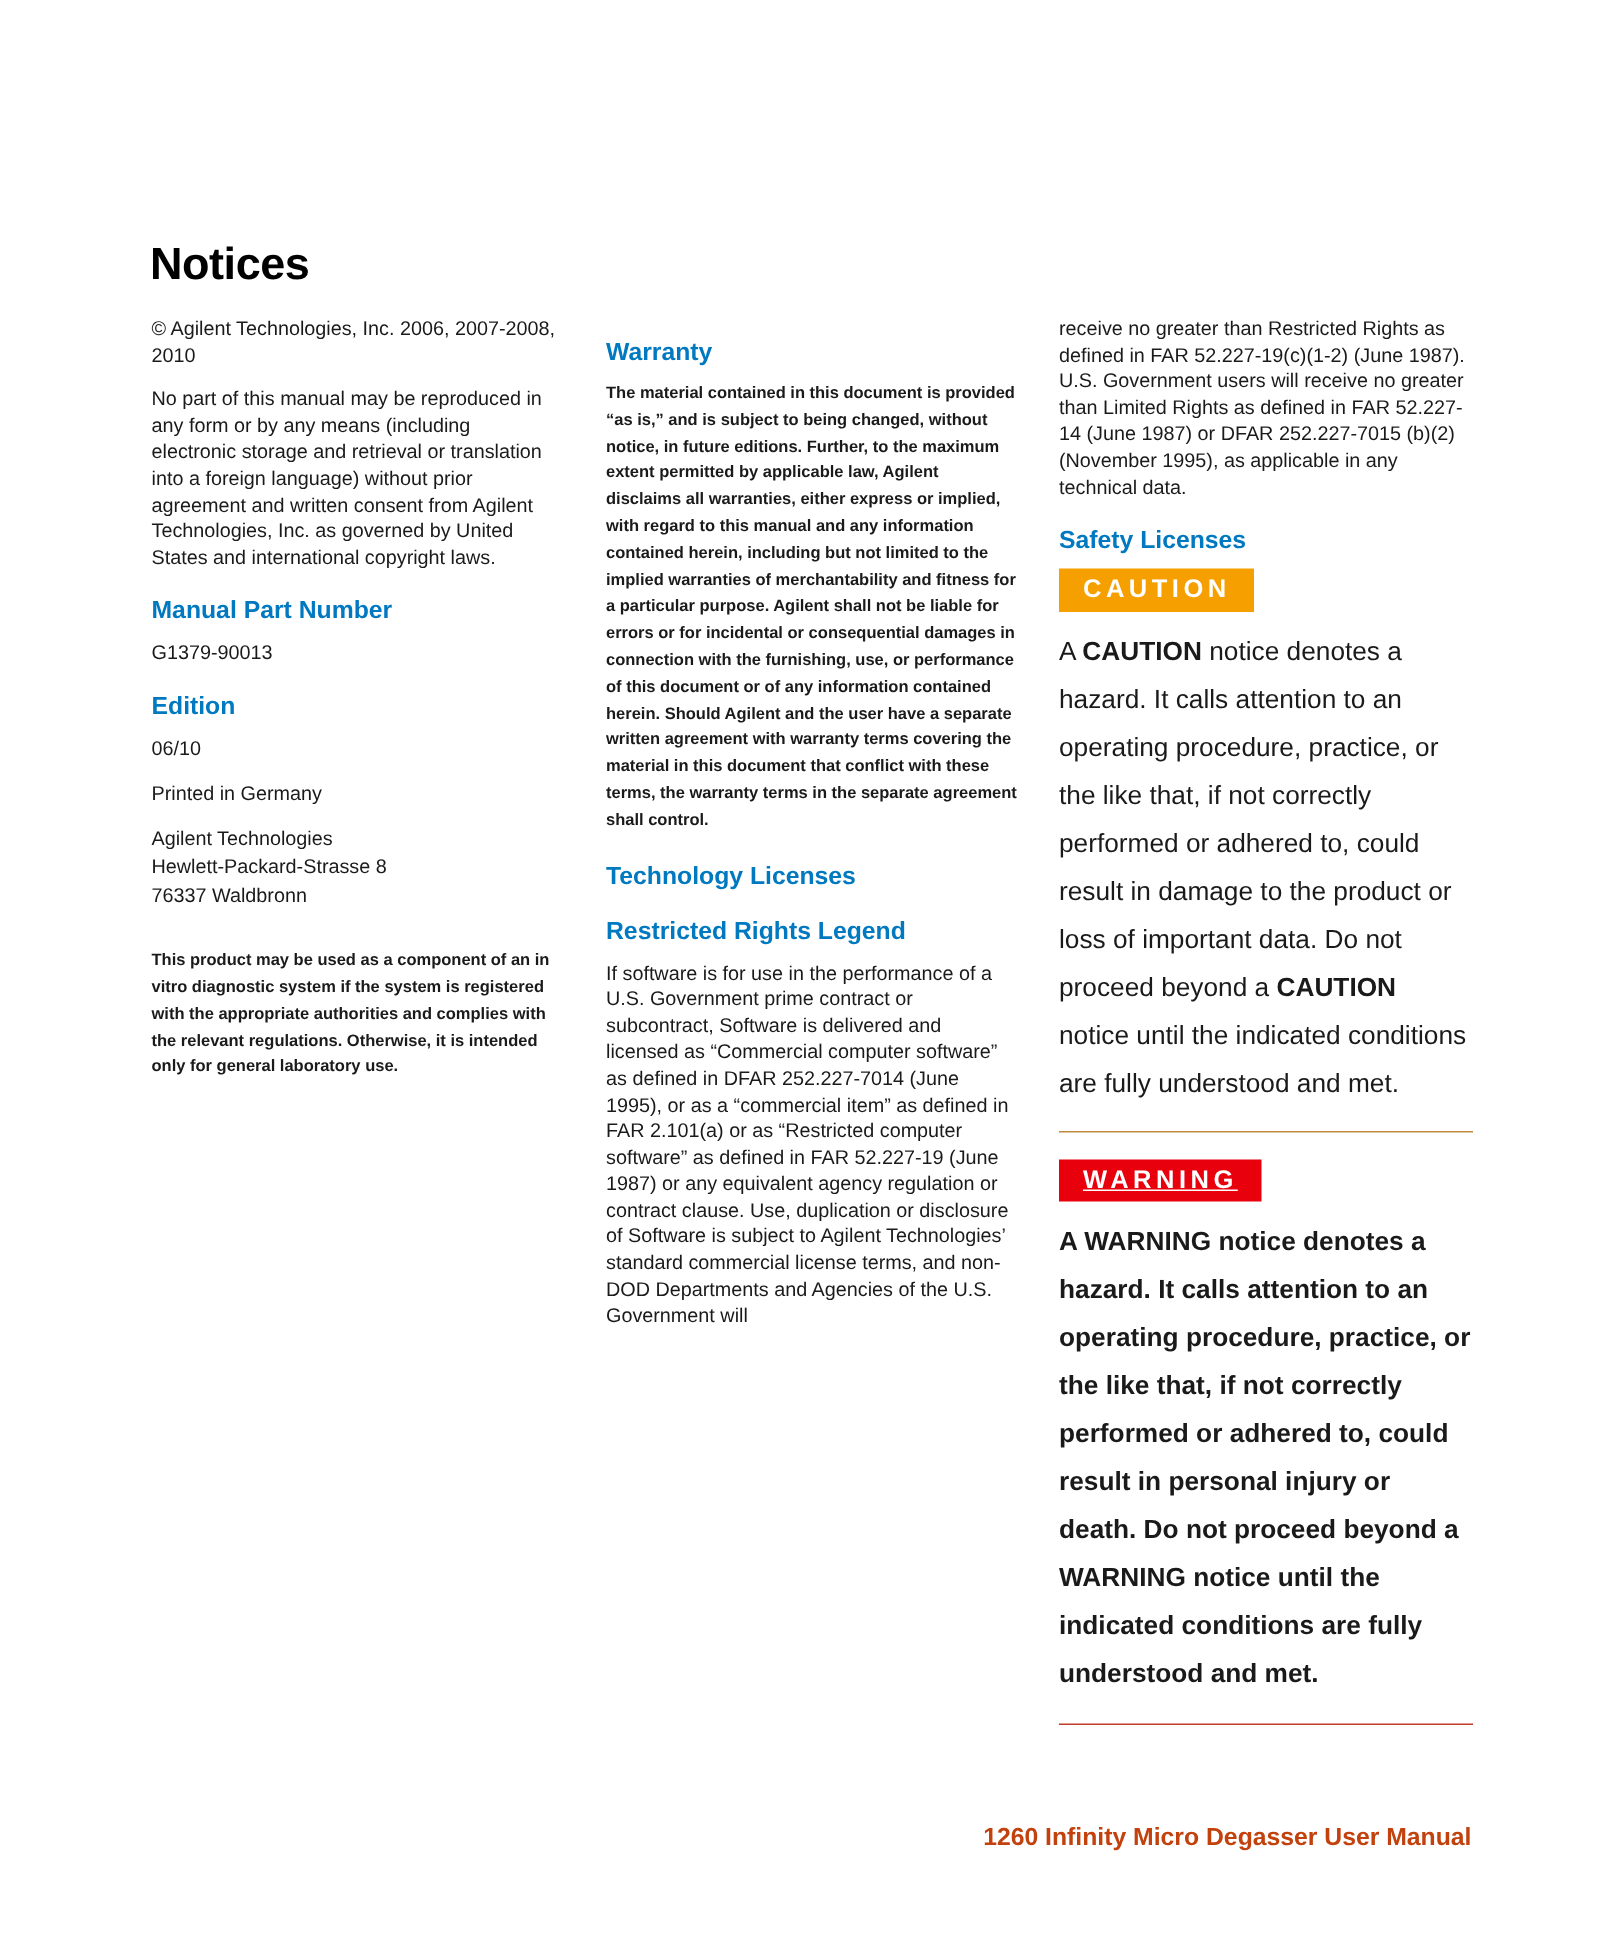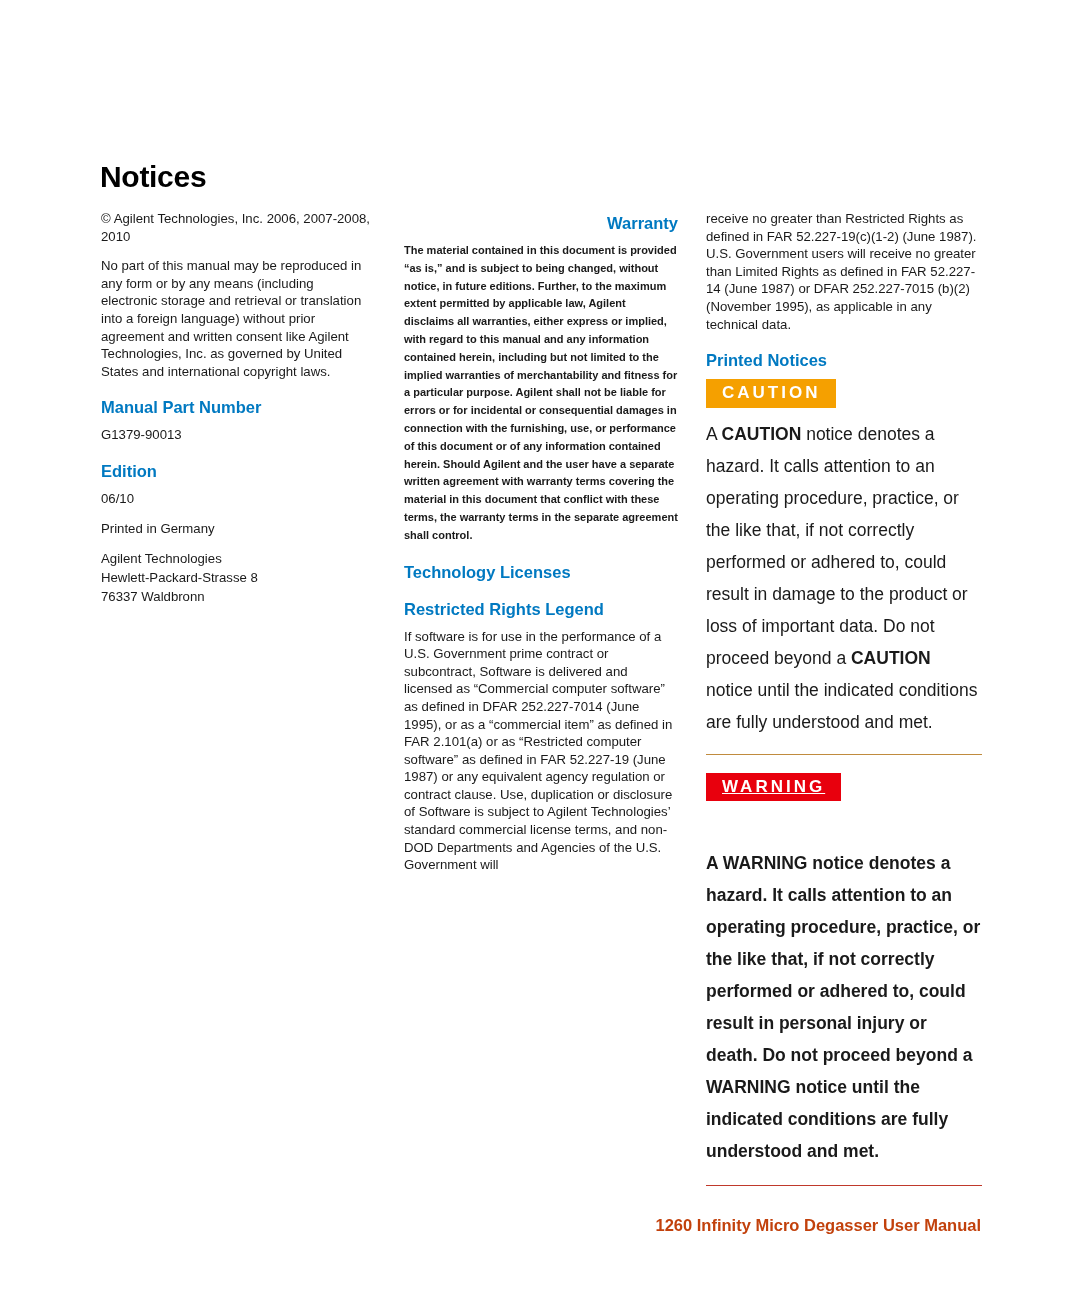--- a/index.html
+++ b/index.html
@@ -44,22 +44,21 @@
     margin: 0 0 12px 0;
   }
   .heading {
     color: #0079c1;
     font-weight: bold;
     font-size: 16.5px;
     margin: 18px 0 9px 0;
     line-height: 19px;
   }
   .heading.first {
-    margin-top: 4px;
-    text-align: right;
+    margin-top: 16px;
   }
   .bold-block {
     font-weight: bold;
     font-size: 11px;
     line-height: 17.8px;
   }
   .addr {
     margin-bottom: 0;
     line-height: 19px;
   }
@@ -77,21 +76,20 @@
   .caution-badge { background: #f5a000; }
   .warning-badge { background: #e8000d; text-decoration: underline; }
 
   .notice-body {
     font-size: 17.5px;
     line-height: 32px;
     margin: 0;
   }
   .notice-body.warn {
     font-weight: bold;
-    margin-top: 36px;
   }
   .rule {
     border: 0;
     border-top: 1px solid #c08b3e;
     margin: 16px 0 18px 0;
   }
   .rule.red {
     border-top: 1px solid #c0392b;
     margin-top: 18px;
   }
@@ -107,50 +105,51 @@
 </style>
 </head>
 <body>
 
 <div class="page">
 
   <div class="title">Notices</div>
 
   <div class="col col1">
     <p>© Agilent Technologies, Inc. 2006, 2007-2008, 2010</p>
-    <p>No part of this manual may be reproduced in any form or by any means (including electronic storage and retrieval or translation into a foreign language) without prior agreement and written consent like Agilent Technologies, Inc. as governed by United States and international copyright laws.</p>
+    <p>No part of this manual may be reproduced in any form or by any means (including electronic storage and retrieval or translation into a foreign language) without prior agreement and written consent from Agilent Technologies, Inc. as governed by United States and international copyright laws.</p>
 
     <div class="heading">Manual Part Number</div>
     <p>G1379-90013</p>
 
     <div class="heading">Edition</div>
     <p>06/10</p>
     <p>Printed in Germany</p>
     <p class="addr">Agilent Technologies</p>
     <p class="addr">Hewlett-Packard-Strasse 8</p>
     <p class="addr">76337 Waldbronn</p>
 
     <div class="spacer-lg"></div>
 
+    <p class="bold-block">This product may be used as a component of an in vitro diagnostic system if the system is registered with the appropriate authorities and complies with the relevant regulations. Otherwise, it is intended only for general laboratory use.</p>
   </div>
 
   <div class="col col2">
     <div class="heading first">Warranty</div>
     <p class="bold-block">The material contained in this document is provided “as is,” and is subject to being changed, without notice, in future editions. Further, to the maximum extent permitted by applicable law, Agilent disclaims all warranties, either express or implied, with regard to this manual and any information contained herein, including but not limited to the implied warranties of merchantability and fitness for a particular purpose. Agilent shall not be liable for errors or for incidental or consequential damages in connection with the furnishing, use, or performance of this document or of any information contained herein. Should Agilent and the user have a separate written agreement with warranty terms covering the material in this document that conflict with these terms, the warranty terms in the separate agreement shall control.</p>
 
     <div class="heading">Technology Licenses</div>
 
     <div class="heading">Restricted Rights Legend</div>
     <p>If software is for use in the performance of a U.S. Government prime contract or subcontract, Software is delivered and licensed as “Commercial computer software” as defined in DFAR 252.227-7014 (June 1995), or as a “commercial item” as defined in FAR 2.101(a) or as “Restricted computer software” as defined in FAR 52.227-19 (June 1987) or any equivalent agency regulation or contract clause. Use, duplication or disclosure of Software is subject to Agilent Technologies’ standard commercial license terms, and non-DOD Departments and Agencies of the U.S. Government will</p>
   </div>
 
   <div class="col col3">
     <p>receive no greater than Restricted Rights as defined in FAR 52.227-19(c)(1-2) (June 1987). U.S. Government users will receive no greater than Limited Rights as defined in FAR 52.227-14 (June 1987) or DFAR 252.227-7015 (b)(2) (November 1995), as applicable in any technical data.</p>
 
-    <div class="heading">Printed Notices</div>
+    <div class="heading">Safety Licenses</div>
 
     <div class="notice-badge caution-badge">CAUTION</div>
     <p class="notice-body"><span>A </span><b>CAUTION</b><span> notice denotes a hazard. It calls attention to an operating procedure, practice, or the like that, if not correctly performed or adhered to, could result in damage to the product or loss of important data. Do not proceed beyond a </span><b>CAUTION</b><span> notice until the indicated conditions are fully understood and met.</span></p>
 
     <hr class="rule">
 
     <div class="notice-badge warning-badge">WARNING</div>
     <p class="notice-body warn">A WARNING notice denotes a hazard. It calls attention to an operating procedure, practice, or the like that, if not correctly performed or adhered to, could result in personal injury or death. Do not proceed beyond a WARNING notice until the indicated conditions are fully understood and met.</p>
 
     <hr class="rule red">

